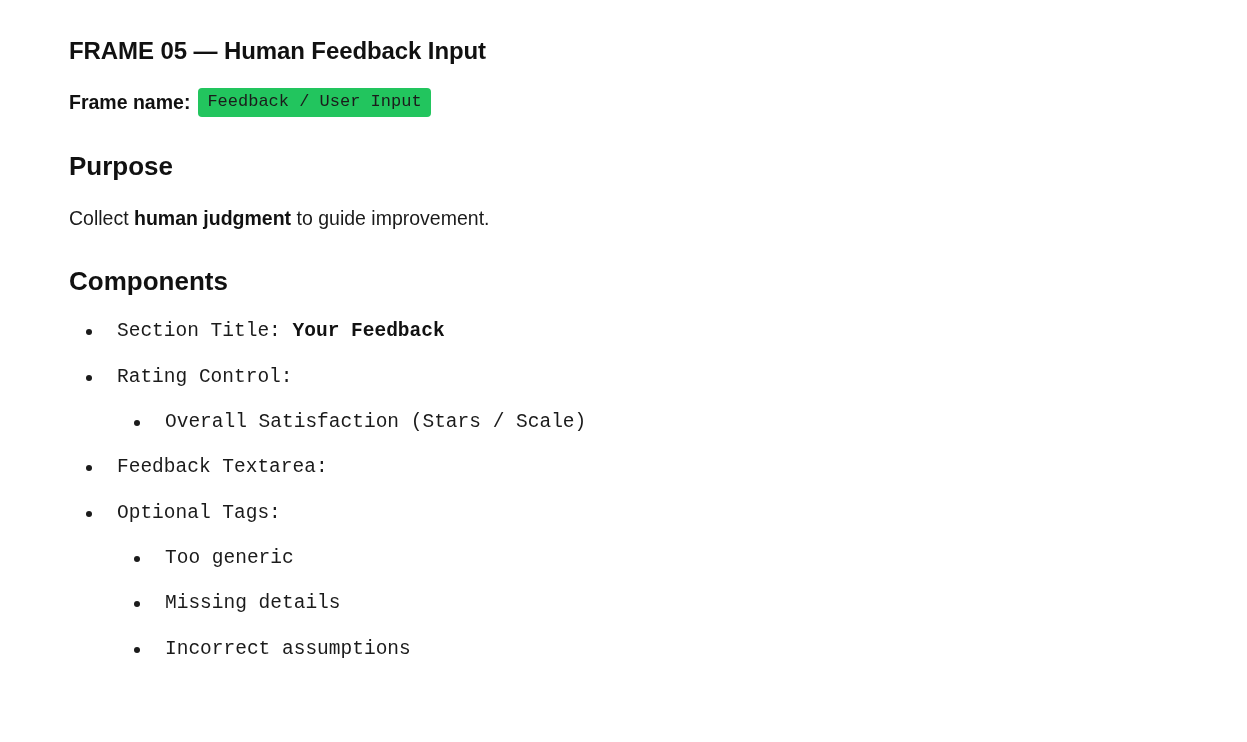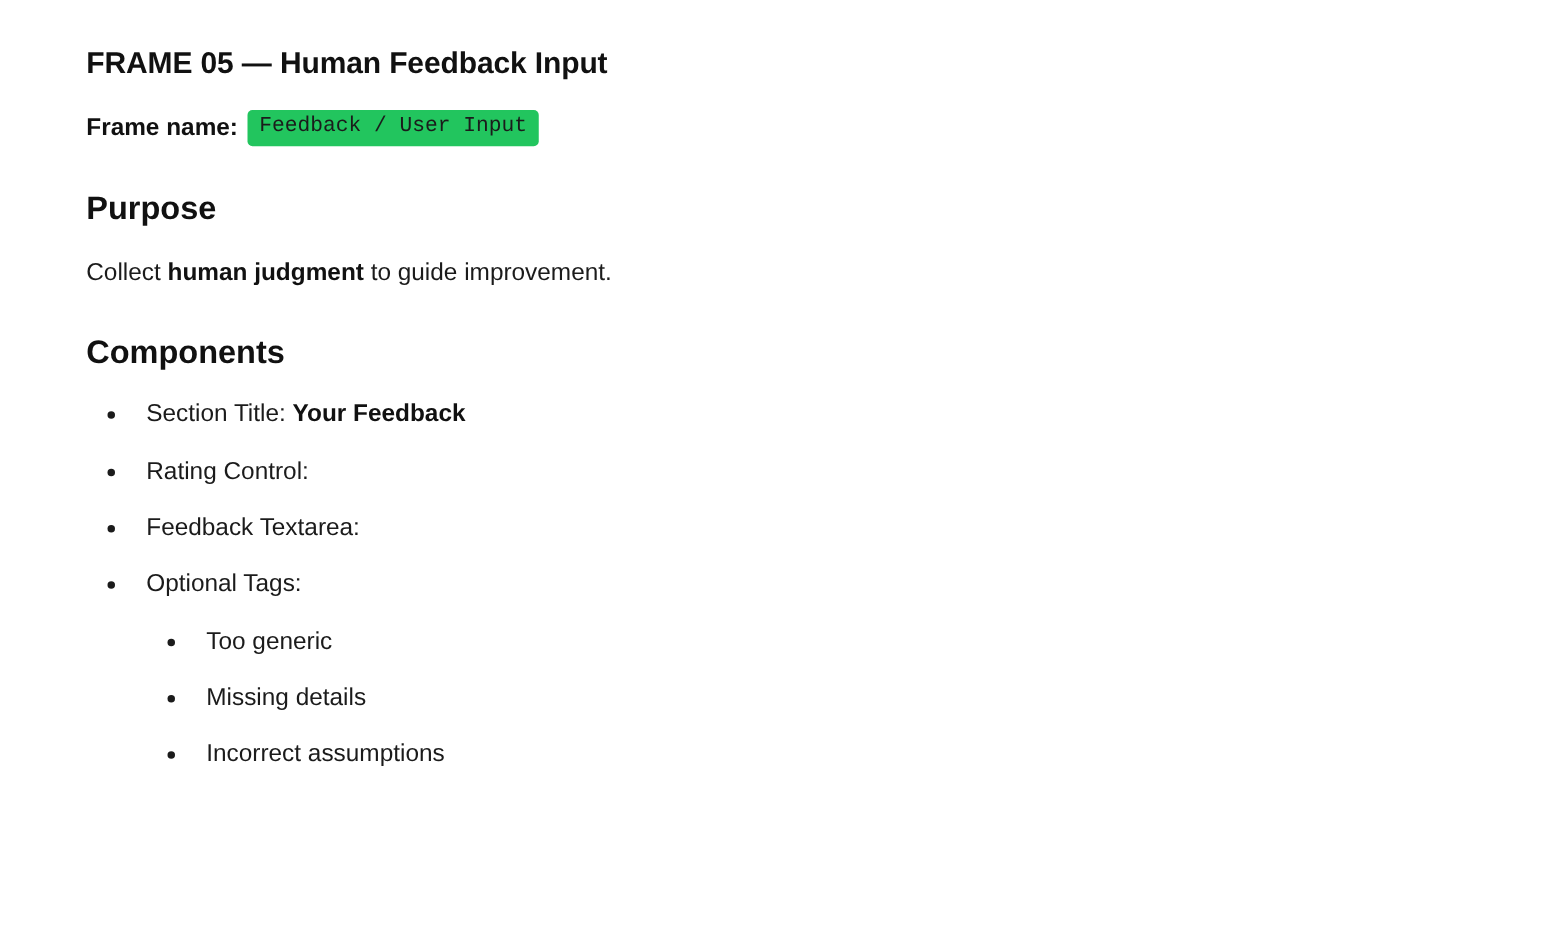--- a/index.html
+++ b/index.html
@@ -84,20 +84,21 @@
     margin: 0;
     padding: 0;
   }
   ul.bullets li.bullet-item {
     position: relative;
     font-size: 19.5px;
     line-height: 1.3;
     color: #1b1b1b;
     padding-left: 48px;
     margin-bottom: 20px;
+    font-family: Liberation Mono, monospace;
   }
   ul.bullets li.bullet-item:last-child {
     margin-bottom: 0;
   }
   ul.bullets li.bullet-item > .bullet-dot {
     position: absolute;
     left: 17px;
     top: 10px;
     width: 6px;
     height: 6px;
@@ -152,20 +153,26 @@
   <ul class="bullets">
 
     <li class="bullet-item">
       <span class="bullet-dot"></span>
       <span class="item-text">Section Title: </span><strong class="bold-run">Your Feedback</strong>
     </li>
 
     <li class="bullet-item">
       <span class="bullet-dot"></span>
       <span class="item-text">Rating Control:</span>
+      <ul class="sub-bullets">
+        <li class="sub-bullet-item">
+          <span class="bullet-dot"></span>
+          <span class="item-text">Overall Satisfaction (Stars / Scale)</span>
+        </li>
+      </ul>
     </li>
 
     <li class="bullet-item">
       <span class="bullet-dot"></span>
       <span class="item-text">Feedback Textarea:</span>
     </li>
 
     <li class="bullet-item">
       <span class="bullet-dot"></span>
       <span class="item-text">Optional Tags:</span>

